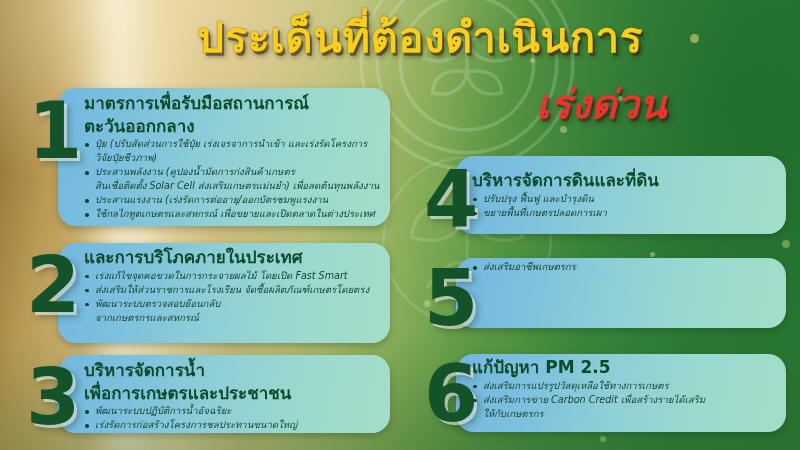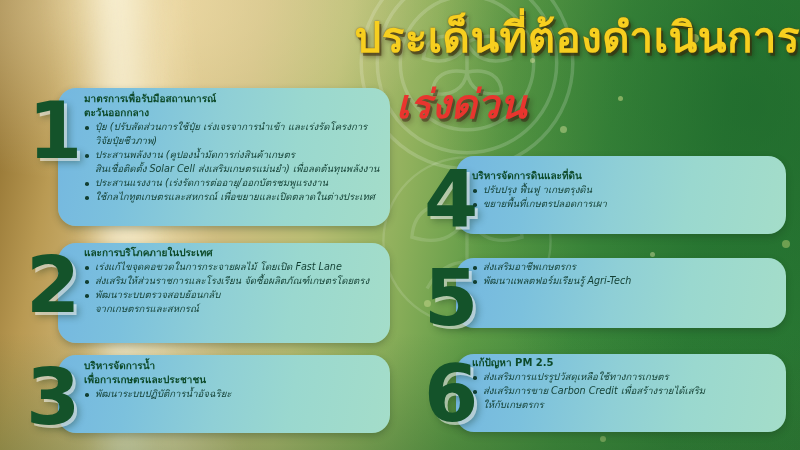--- a/index.html
+++ b/index.html
@@ -65,38 +65,38 @@
     opacity:.13;
   }
   .emblem2 svg { width:100%; height:100%; display:block; }
 
   
   .bokeh { position:absolute; border-radius:50%; }
 
   
   .title-wrap {
     position:absolute; left:0; top:16px; width:100%;
-    text-align:right; z-index:6;padding-left:40px;
+    text-align:center; z-index:6;padding-left:40px;
   }
   .main-title {
     display:inline-block;
     font-size:42px;
     font-weight:700;
     letter-spacing:.5px;
     color:#f7cf1f;
     text-shadow:
       2px 3px 0 rgba(60,40,10,.55),
       3px 4px 5px rgba(30,20,5,.45),
       0 0 2px rgba(120,80,10,.8);
     line-height:1.05;
     white-space:nowrap;
   }
   .sub-title-wrap {
-    position:absolute; left:396px; top:84px; width:390px;
-    text-align:left; z-index:6;
+    position:absolute; left:406px; top:84px; width:390px;
+    text-align:center; z-index:6;
   }
   .sub-title {
     display:inline-block;
     font-size:40px;
     font-weight:700;
     font-style:italic;
     color:#e8352e;
     text-shadow:
       2px 3px 0 rgba(60,20,15,.45),
       3px 4px 6px rgba(30,10,8,.40);
@@ -121,21 +121,21 @@
     color:#14532a;
     line-height:1;
     text-shadow:3px 3px 0 rgba(255,255,255,.55), 5px 5px 7px rgba(20,50,25,.35);
     z-index:4;
     font-family:"DejaVu Sans","Liberation Sans",sans-serif;
   }
 
   .card-title {
     color:#0d4a2a;
     font-weight:700;
-    font-size:10px;
+    font-size:17px;
     line-height:1.22;
     margin-bottom:2px;
   }
 
   ul.bullets { list-style:none; margin:0; padding:0; }
   ul.bullets li {
     position:relative;
     color:#123f33;
     font-size:9.6px;
     line-height:1.30;
@@ -256,53 +256,53 @@
       <li>ประสานแรงงาน (เร่งรัดการต่ออายุ/ออกบัตรชมพูแรงงาน</li>
       <li>ใช้กลไกทูตเกษตรและสหกรณ์ เพื่อขยายและเปิดตลาดในต่างประเทศ</li>
     </ul>
 </div>
 
 <div class="card" id="card2"></div>
 <div class="num" id="num2">2</div>
 <div class="card-inner" id="c2in">
   <div class="card-title">และการบริโภคภายในประเทศ</div>
   <ul class="bullets">
-      <li>เร่งแก้ไขจุดคอขวดในการกระจายผลไม้ โดยเปิด Fast Lane</li>
+      <li>เร่งแก้ไขจุดคอขวดในการกระจายผลไม้ โดยเปิด Fast Smart</li>
       <li>ส่งเสริมให้ส่วนราชการและโรงเรียน จัดซื้อผลิตภัณฑ์เกษตรโดยตรง</li>
       <li>พัฒนาระบบตรวจสอบย้อนกลับ</li>
       <li class="cont-line">จากเกษตรกรและสหกรณ์</li>
     </ul>
 </div>
 
 <div class="card" id="card3"></div>
 <div class="num" id="num3">3</div>
 <div class="card-inner" id="c3in">
   <div class="card-title">บริหารจัดการน้ำ</div>
   <div class="card-title">เพื่อการเกษตรและประชาชน</div>
   <ul class="bullets">
       <li>พัฒนาระบบปฏิบัติการน้ำอัจฉริยะ</li>
+      <li>เร่งรัดการก่อสร้างโครงการชลประทานขนาดใหญ่</li>
     </ul>
 </div>
 
 <div class="card" id="card4"></div>
 <div class="num" id="num4">4</div>
 <div class="card-inner" id="c4in">
   <div class="card-title">บริหารจัดการดินและที่ดิน</div>
   <ul class="bullets">
-      <li>ปรับปรุง ฟื้นฟู าเกษตรุงดิน</li>
+      <li>ปรับปรุง ฟื้นฟู และบำรุงดิน</li>
       <li>ขยายพื้นที่เกษตรปลอดการเผา</li>
     </ul>
 </div>
 
 <div class="card" id="card5"></div>
 <div class="num" id="num5">5</div>
 <div class="card-inner" id="c5in">
   <ul class="bullets">
       <li>ส่งเสริมอาชีพเกษตรกร</li>
-      <li>พัฒนาแพลตฟอร์มเรียนรู้ Agri-Tech</li>
     </ul>
 </div>
 
 <div class="card" id="card6"></div>
 <div class="num" id="num6">6</div>
 <div class="card-inner" id="c6in">
   <div class="card-title">แก้ปัญหา PM 2.5</div>
   <ul class="bullets">
       <li>ส่งเสริมการแปรรูปวัสดุเหลือใช้ทางการเกษตร</li>
       <li>ส่งเสริมการขาย Carbon Credit เพื่อสร้างรายได้เสริม</li>

